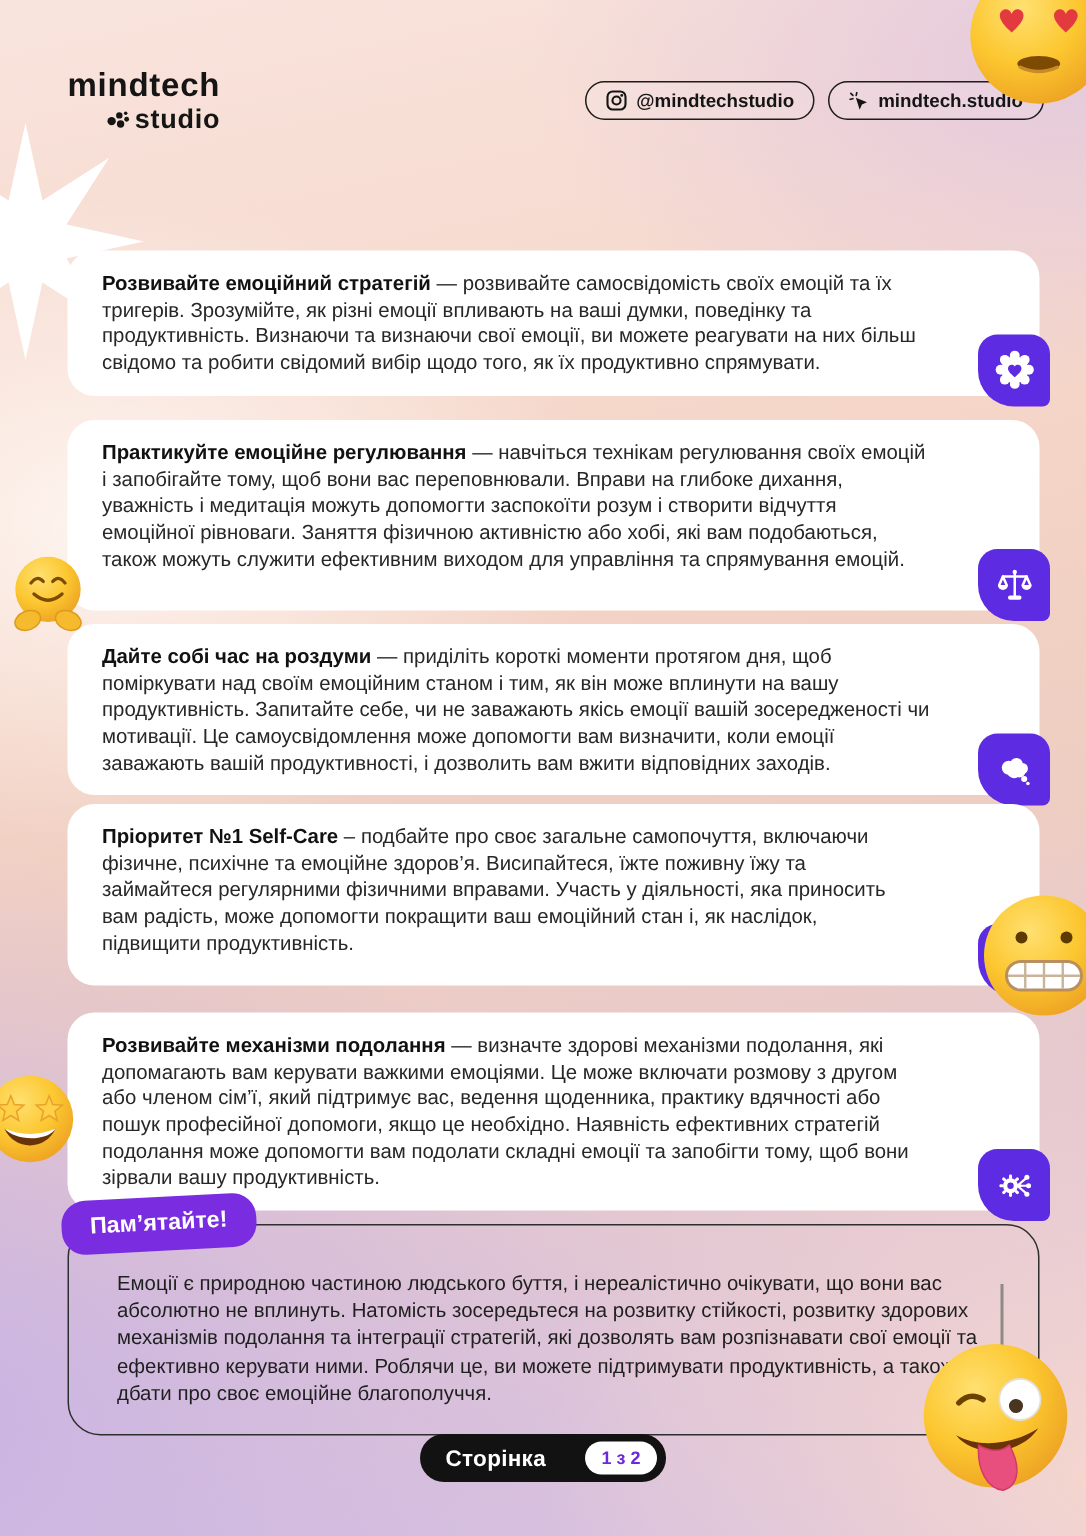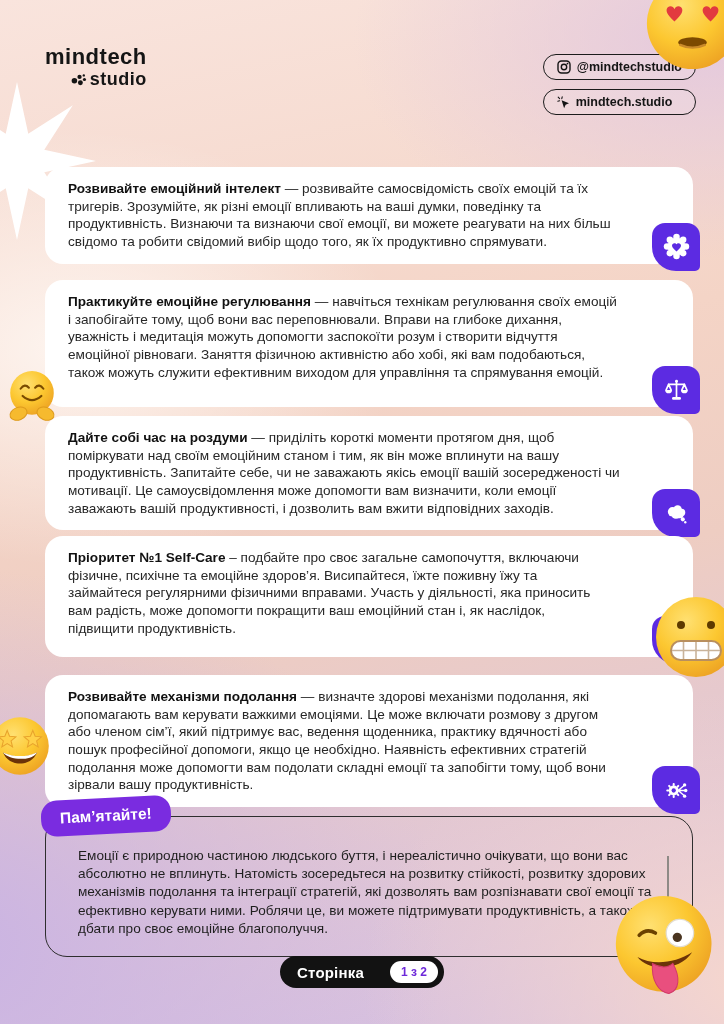--- a/index.html
+++ b/index.html
@@ -21,21 +21,21 @@
   .emoji.heart-eyes { left:645px; top:-24px; }
   .emoji.hugging    { left:6px;   top:368px; }
   .emoji.starstruck { left:-12px; top:714px; }
   .emoji.grimacing  { left:653px; top:594px; }
   .emoji.zany       { left:610px; top:893px; }
   
   .logo { position:absolute; left:45px; top:46px; line-height:1; }
   .logo .l1 { font-size:22px; font-weight:700; letter-spacing:.5px; color:#151515; }
   .logo .l2 { display:flex; align-items:center; gap:3px; justify-content:flex-end; margin-top:2px;
               font-size:18px; font-weight:700; letter-spacing:.5px; color:#151515; }
-  .badges { position:absolute; right:28px; top:54px; display:flex; gap:9px;flex-direction:column; }
+  .badges { position:absolute; right:28px; top:54px; display:flex; gap:9px; }
   .pill-badge { display:flex; align-items:center; gap:6px; border:1.4px solid #1c1c1c; border-radius:999px;
                 padding:5px 13px; font-size:12.5px; font-weight:700; color:#151515; background:rgba(255,255,255,.12); }
   .title { position:absolute; left:45px; top:98px; width:620px;
            font-size:27px; line-height:1.2; font-weight:700; color:#141414; letter-spacing:-.2px; }
   
   .card { position:absolute; left:45px; width:648px; background:#ffffff; border-radius:18px;
           padding:13px 70px 13px 23px; font-size:13.6px; line-height:1.3; color:#272727; }
   .card b { color:#111; }
   .card .corner-icon { position:absolute; right:-7px; bottom:-7px; width:48px; height:48px;
           background:#5c2be2; border-radius:13px 13px 5px 24px;
@@ -102,21 +102,21 @@
             <line x1="5.2" y1="0.8" x2="4.8" y2="2.6"></line>
         </g>
         <path d="M4.6,4.2 L12,7.2 L8.6,8.7 L7.1,12.2 Z" fill="#141414"></path>
       </svg>
       <span>mindtech.studio</span>
     </div>
   </div>
 
 
   <div class="card" id="card1">
-    <b>Розвивайте емоційний інтелект</b><span> — </span><span>розвивайте самосвідомість своїх емоцій та їх тригерів. Зрозумійте, як різні емоції впливають на ваші думки, поведінку та продуктивність. Визнаючи та визнаючи свої емоції, ви можете реагувати на них більш свідомо та робити свідомий вибір щодо того, як їх продуктивно спрямувати.</span>
+    <b>Розвивайте емоційний стратегій</b><span> — </span><span>розвивайте самосвідомість своїх емоцій та їх тригерів. Зрозумійте, як різні емоції впливають на ваші думки, поведінку та продуктивність. Визнаючи та визнаючи свої емоції, ви можете реагувати на них більш свідомо та робити свідомий вибір щодо того, як їх продуктивно спрямувати.</span>
     <span class="corner-icon">
       <svg width="27" height="27" viewBox="0 0 24 24">
         <g fill="#fff">
           <circle cx="12" cy="12" r="8"></circle>
           <circle cx="12" cy="3.6" r="2.9"></circle>
             <circle cx="17.9" cy="6.1" r="2.9"></circle>
             <circle cx="20.4" cy="12" r="2.9"></circle>
             <circle cx="17.9" cy="17.9" r="2.9"></circle>
           <circle cx="12" cy="20.4" r="2.9"></circle>
             <circle cx="6.1" cy="17.9" r="2.9"></circle>

